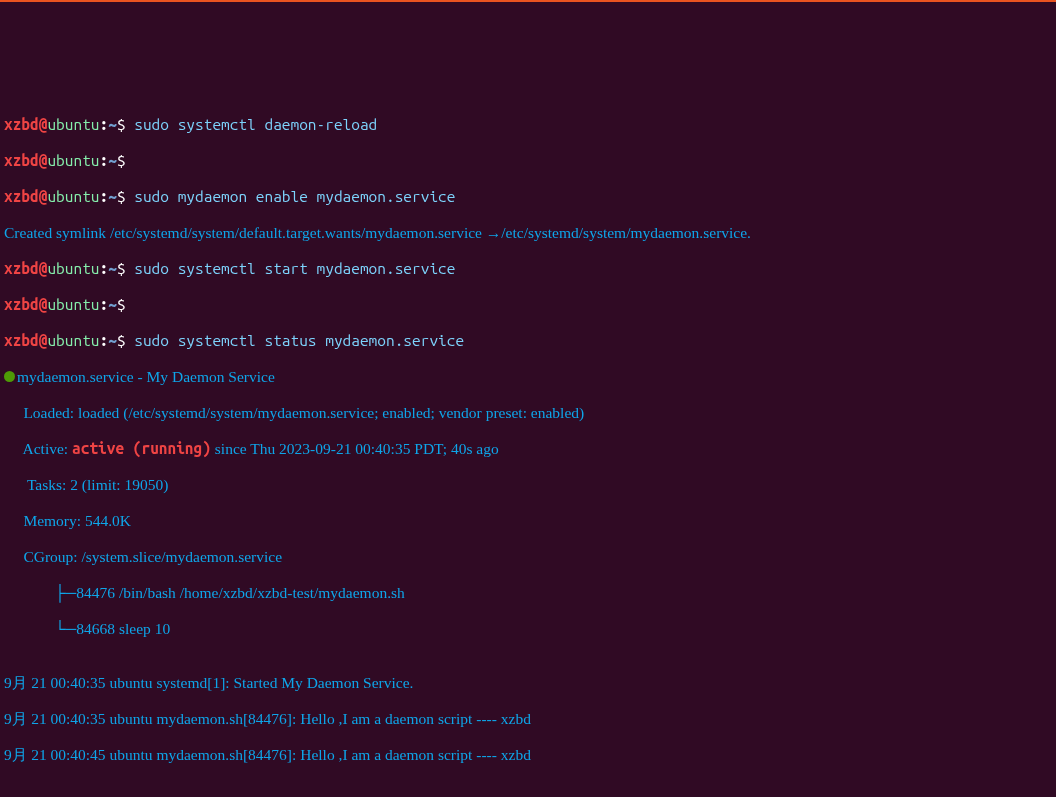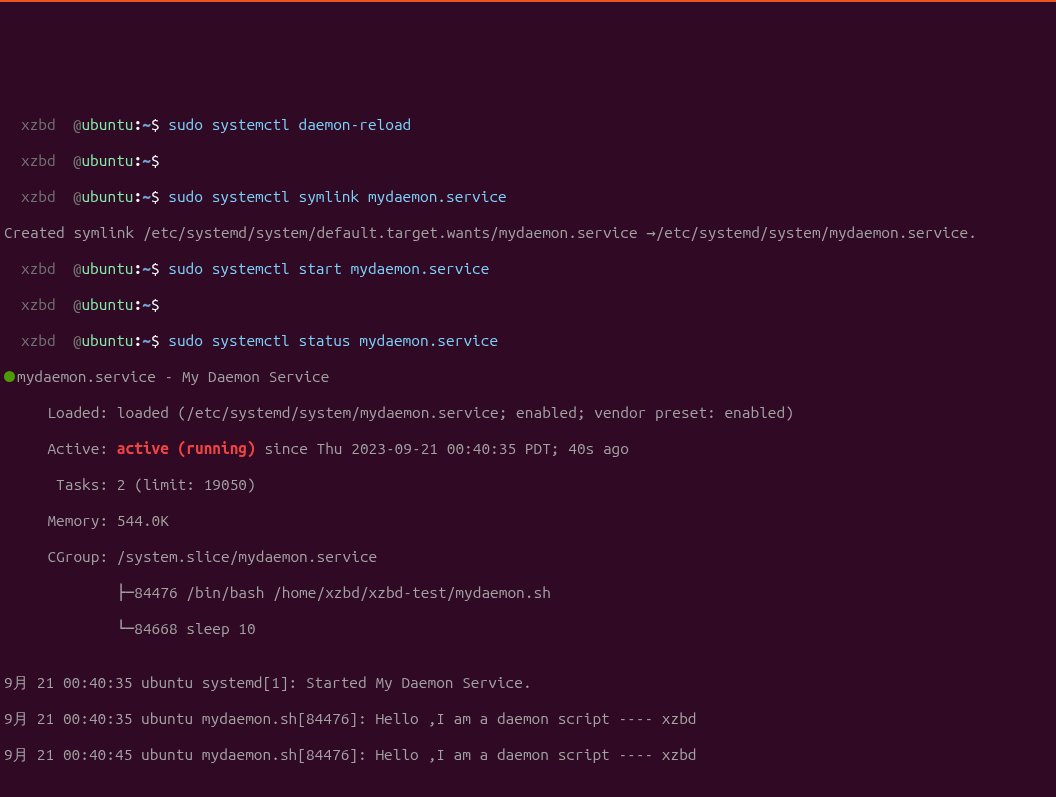--- a/index.html
+++ b/index.html
@@ -16,27 +16,27 @@
     white-space: pre;
     letter-spacing: 0px;
   }
   .topbar {
     position: absolute;
     top: 0; left: 0; right: 0;
     height: 2px;
     background: #e95420;
   }
   .line { white-space: pre; }
-  .user { color: #737373; font-weight: normal; margin-left: 17px; }
+  .user { color: #ef4444; font-weight: bold; }
   .host { color: #86efac; font-weight: normal; }
   .colon { color: #ffffff; font-weight: bold; }
   .path { color: #729fcf; font-weight: bold; }
   .dollar { color: #ffffff; }
   .cmd { color: #7dd3fc; }
-  .out { color: #a3a3a3; }
+  .out { color: #0ea5e9; font-family: Liberation Serif, serif; }
   .dot {
     display: inline-block;
     width: 11px;
     height: 11px;
     background: #4e9a06;
     border-radius: 50%;
     vertical-align: middle;
     margin-right: 2px;
     position: relative;
     top: -1px;
@@ -46,21 +46,21 @@
 </style>
 </head>
 <body>
 <div class="topbar"></div>
 
 
 
 <div class="terminal">
 <div class="line"><span class="user">xzbd</span><span class="user">@</span><span class="host">ubuntu</span><span class="colon">:</span><span class="path">~</span><span class="dollar">$</span><span class="cmd"> sudo systemctl daemon-reload</span></div>
 <div class="line"><span class="user">xzbd</span><span class="user">@</span><span class="host">ubuntu</span><span class="colon">:</span><span class="path">~</span><span class="dollar">$</span><span class="cmd"> </span></div>
-<div class="line"><span class="user">xzbd</span><span class="user">@</span><span class="host">ubuntu</span><span class="colon">:</span><span class="path">~</span><span class="dollar">$</span><span class="cmd"> sudo systemctl symlink mydaemon.service</span></div>
+<div class="line"><span class="user">xzbd</span><span class="user">@</span><span class="host">ubuntu</span><span class="colon">:</span><span class="path">~</span><span class="dollar">$</span><span class="cmd"> sudo mydaemon enable mydaemon.service</span></div>
 <div class="line out">Created symlink /etc/systemd/system/default.target.wants/mydaemon.service →/etc/systemd/system/mydaemon.service.</div>
 <div class="line"><span class="user">xzbd</span><span class="user">@</span><span class="host">ubuntu</span><span class="colon">:</span><span class="path">~</span><span class="dollar">$</span><span class="cmd"> sudo systemctl start mydaemon.service</span></div>
 <div class="line"><span class="user">xzbd</span><span class="user">@</span><span class="host">ubuntu</span><span class="colon">:</span><span class="path">~</span><span class="dollar">$</span><span class="cmd"> </span></div>
 <div class="line"><span class="user">xzbd</span><span class="user">@</span><span class="host">ubuntu</span><span class="colon">:</span><span class="path">~</span><span class="dollar">$</span><span class="cmd"> sudo systemctl status mydaemon.service</span></div>
 <div class="line"><span class="dot"></span><span class="out">mydaemon.service - My Daemon Service</span></div>
 <div class="line out">     Loaded: loaded (/etc/systemd/system/mydaemon.service; enabled; vendor preset: enabled)</div>
 <div class="line"><span class="out">     Active: </span><span class="active">active (running)</span><span class="out"> since Thu 2023-09-21 00:40:35 PDT; 40s ago</span></div>
 <div class="line out">      Tasks: 2 (limit: 19050)</div>
 <div class="line out">     Memory: 544.0K</div>
 <div class="line out">     CGroup: /system.slice/mydaemon.service</div>

